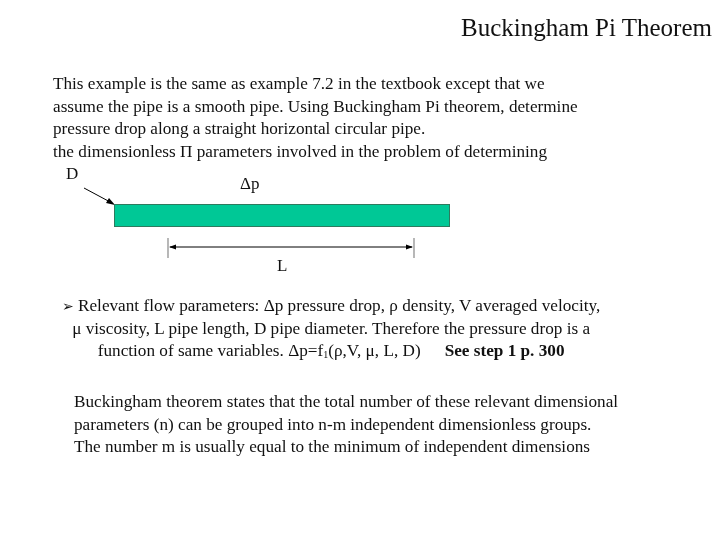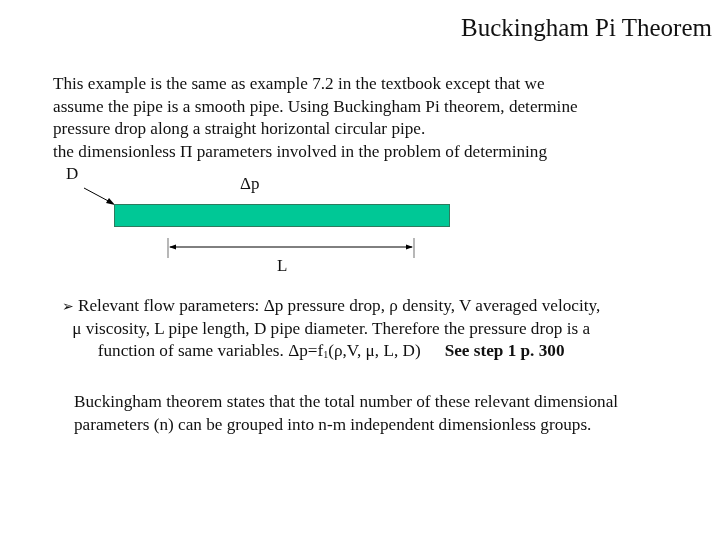--- a/index.html
+++ b/index.html
@@ -45,13 +45,14 @@
 
 <div class="abs para p2">
   <div><span style="font-family:'DejaVu Sans',sans-serif;font-size:14px;">➢</span><span> Relevant flow parameters: Δp pressure drop, ρ density, V averaged velocity,</span></div>
   <div>μ viscosity, L pipe length, D pipe diameter.  Therefore the pressure drop is a</div>
   <div><span>function of same variables.   Δp=f</span><sub>1</sub><span>(ρ,V, μ, L, D)</span><span style="display:inline-block;width:24px;"></span><b>See step 1 p. 300</b></div>
 </div>
 
 <div class="abs para p3">
   <div>Buckingham theorem states that the total number of these relevant dimensional</div>
   <div>parameters (n) can be grouped into n-m independent dimensionless groups.</div>
+  <div>The number m is usually equal to the minimum of independent dimensions</div>
 </div>
 
 </body></html>

